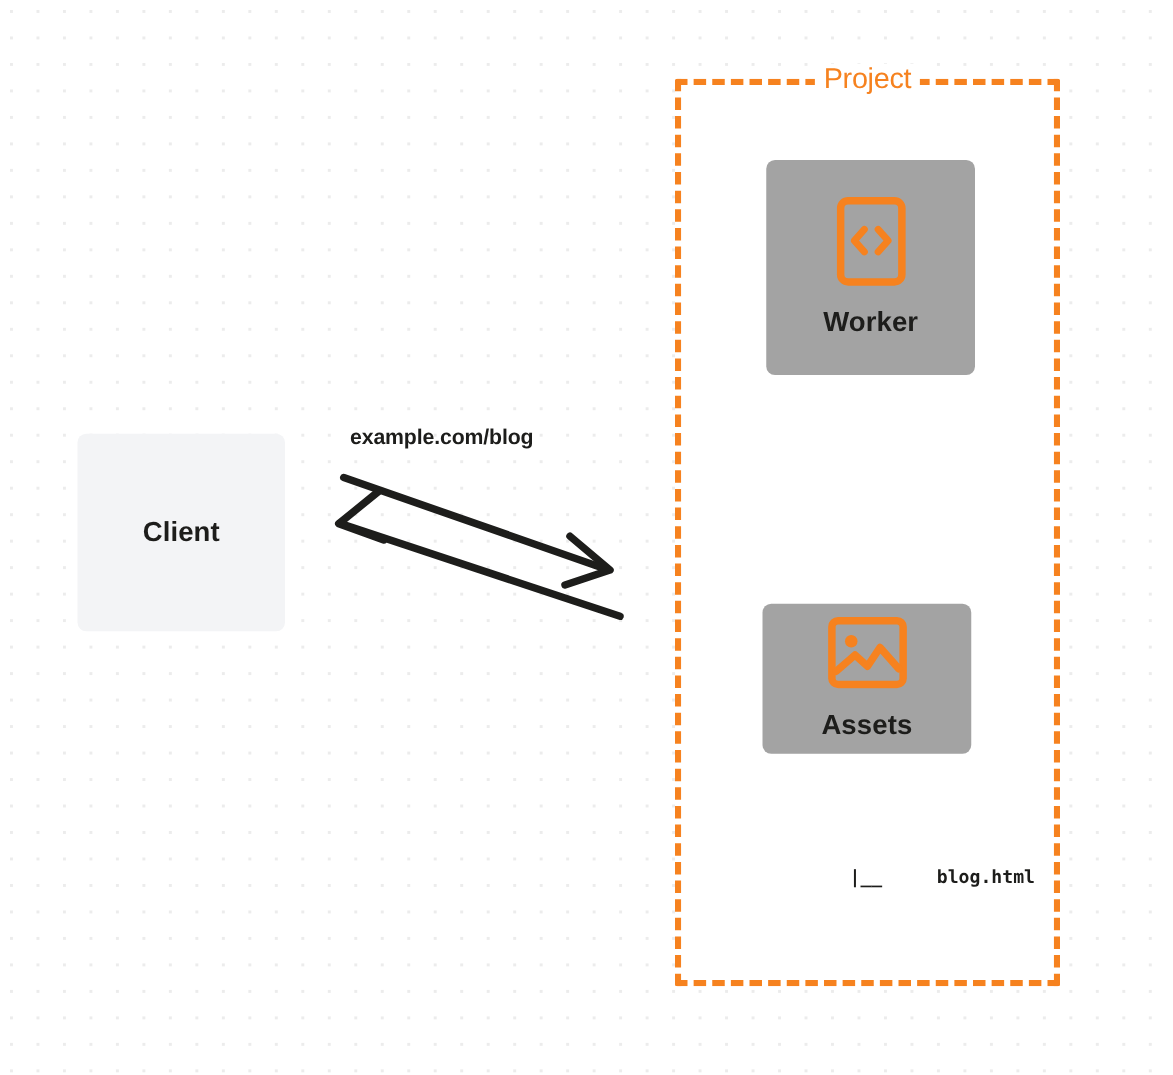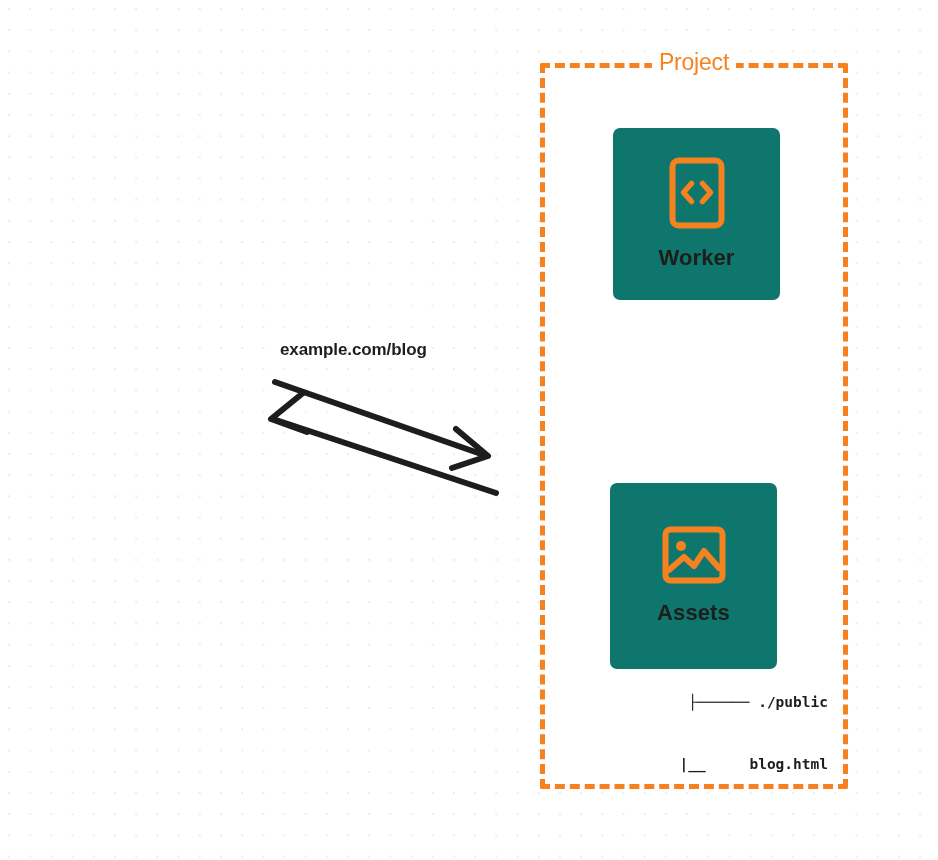--- a/index.html
+++ b/index.html
@@ -96,36 +96,36 @@
     color: #f6821f;
     letter-spacing: -0.2px;
     white-space: nowrap;
     line-height: 1;
   }
 
   
   .resource-card {
     position: absolute;
     width: 167px;
-    background: #0f766e;
+    background: #a3a3a3;
     border-radius: 7px;
     display: flex;
     flex-direction: column;
     align-items: center;
     justify-content: center;
   }
   .card-worker {
     left: 73px;
     top: 65px;
     height: 172px;
   }
   .card-assets {
     left: 70px;
     top: 420px;
-    height: 186px;
+    height: 120px;
   }
   .card-icon {
     line-height: 0;
     margin-bottom: 16px;
   }
   .card-label {
     font-size: 22px;
     font-weight: 700;
     color: #1d1d1b;
     letter-spacing: 0.1px;
@@ -145,20 +145,23 @@
     white-space: pre;
     text-align: right;
   }
   .tree-row { display: block; }
 </style>
 </head>
 <body>
 
 <div id="canvas">
 
+  <div class="client-node">
+    <span class="client-label">Client</span>
+  </div>
 
   <div class="edge-label">example.com/blog</div>
 
   <svg class="arrows-layer" viewBox="0 0 938 860" width="938" height="860" xmlns="http://www.w3.org/2000/svg">
 
     <g>
       <path d="M 275 382 L 484 455" stroke="#1d1d1b" stroke-width="6" fill="none" stroke-linecap="round"></path>
       <path d="M 456 429 L 488 456 L 452 468" stroke="#1d1d1b" stroke-width="6" fill="none" stroke-linecap="round" stroke-linejoin="round"></path>
     </g>
 
@@ -188,19 +191,18 @@
         <svg width="64" height="58" viewBox="0 0 64 58" xmlns="http://www.w3.org/2000/svg">
           <rect x="3.5" y="3.5" width="57" height="51" rx="5" ry="5" fill="none" stroke="#f6821f" stroke-width="6"></rect>
           <circle cx="19" cy="20" r="5" fill="#f6821f"></circle>
           <path d="M 7 44 L 22 31 L 32 40 L 42 25 L 57 42" fill="none" stroke="#f6821f" stroke-width="6" stroke-linecap="round" stroke-linejoin="round"></path>
         </svg>
       </div>
       <span class="card-label">Assets</span>
     </div>
 
     <div class="file-tree">
-      <span class="tree-row">├────── ./public</span>
       <span class="tree-row">      |__     blog.html</span>
       
     </div>
 
   </div>
 </div>
 
 </body></html>

